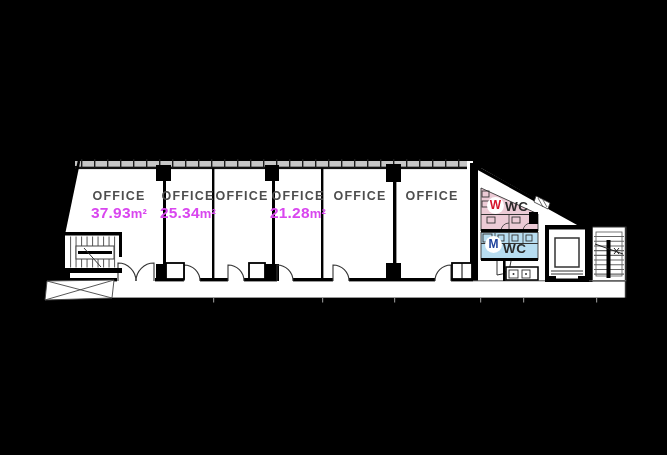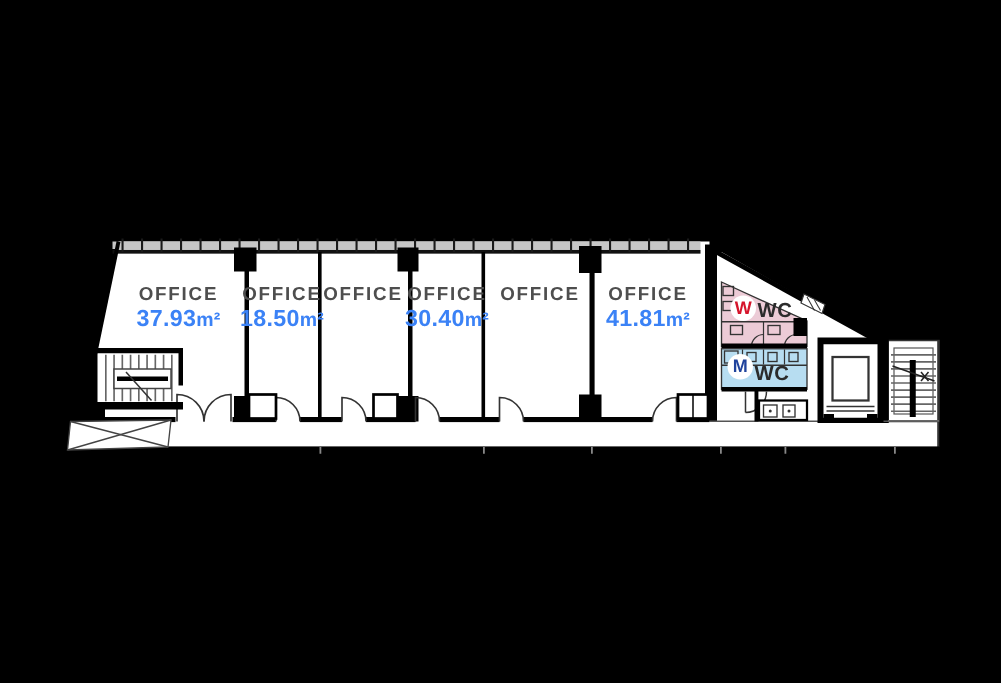--- a/index.html
+++ b/index.html
@@ -10,21 +10,21 @@
   }
   #plan-svg{position:absolute;left:0;top:0;}
   .office-label{
     position:absolute;width:90px;margin-left:-45px;text-align:center;
     color:#4b4b4b;line-height:1.05;pointer-events:none;
   }
   .office-label .name{
     display:block;font-weight:bold;font-size:12.5px;letter-spacing:1.2px;color:#4e4e4e;
   }
   .office-label .area{
-    display:block;font-weight:bold;font-size:15.5px;margin-top:2px;color:#3b82f6;letter-spacing:0.2px;
+    display:block;font-weight:bold;font-size:15.5px;margin-top:2px;color:#d946ef;letter-spacing:0.2px;
   }
   .office-label .unit{font-size:13px;font-weight:bold;}
   .wc-badge{
     position:absolute;width:17px;height:17px;border-radius:50%;background:#fff;
     text-align:center;line-height:17px;font-weight:bold;font-size:12px;
   }
   .wc-badge.w{color:#d6152c;}
   .wc-badge.m{color:#20439c;}
   .wc-text{
     position:absolute;color:#2b2b2b;font-weight:bold;font-size:13.5px;letter-spacing:0.5px;
@@ -191,35 +191,34 @@
       <rect x="596" y="298" width="1.2" height="4.5"></rect>
     </g>
   </svg>
 
   <div class="office-label" style="left:119px;top:190px">
     <span class="name">OFFICE</span>
     <span class="area"><span>37.93</span><span class="unit">m²</span></span>
   </div>
   <div class="office-label" style="left:188px;top:190px">
     <span class="name">OFFICE</span>
-    <span class="area"><span>18.50</span><span class="unit">m²</span></span>
+    <span class="area"><span>25.34</span><span class="unit">m²</span></span>
   </div>
   <div class="office-label" style="left:242px;top:190px">
     <span class="name">OFFICE</span>
   </div>
   <div class="office-label" style="left:298px;top:190px">
     <span class="name">OFFICE</span>
-    <span class="area"><span>30.40</span><span class="unit">m²</span></span>
+    <span class="area"><span>21.28</span><span class="unit">m²</span></span>
   </div>
   <div class="office-label" style="left:360px;top:190px">
     <span class="name">OFFICE</span>
   </div>
   <div class="office-label" style="left:432px;top:190px">
     <span class="name">OFFICE</span>
-    <span class="area"><span>41.81</span><span class="unit">m²</span></span>
   </div>
 
   <div class="wc-badge w" style="left:487px;top:197px">W</div>
   <div class="wc-text" style="left:505px;top:199px">WC</div>
   <div class="wc-badge m" style="left:485px;top:236px">M</div>
   <div class="wc-text" style="left:503px;top:241px">WC</div>
 
 </div>
 
 </body></html>

